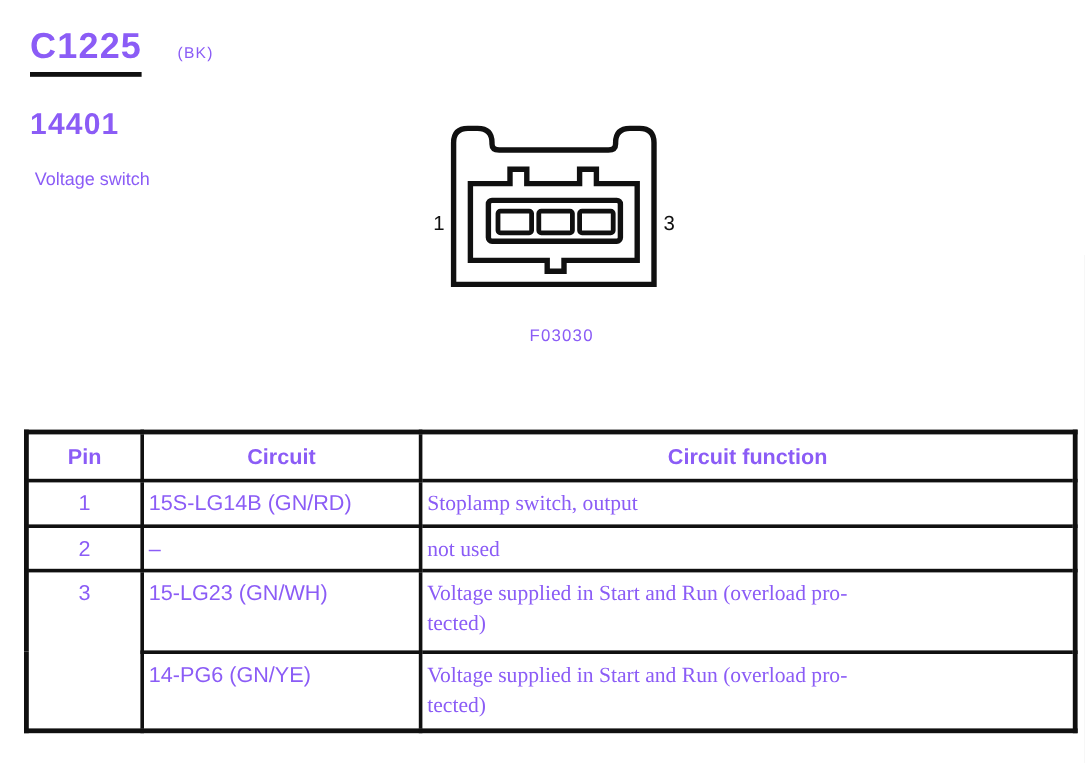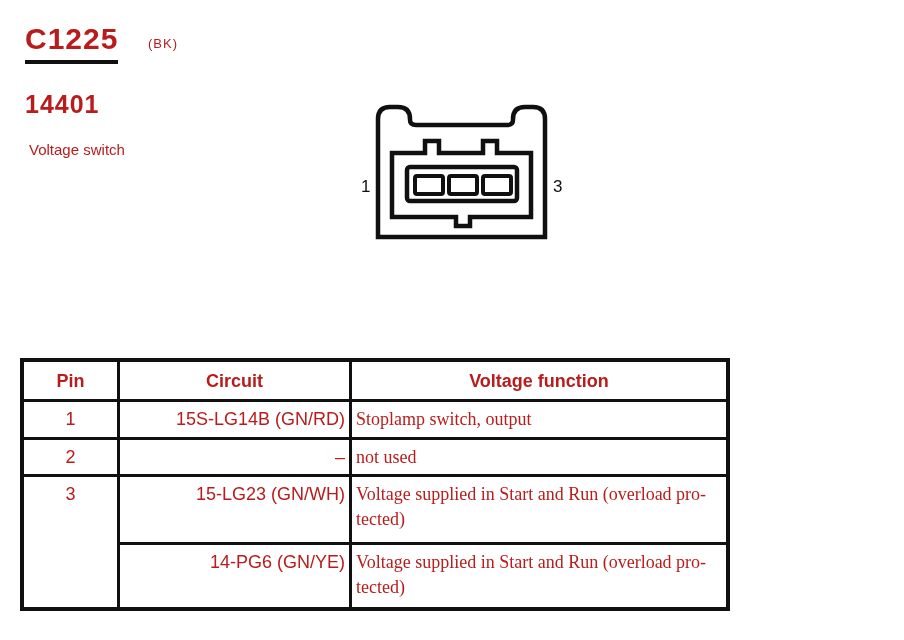--- a/index.html
+++ b/index.html
@@ -1,50 +1,50 @@
 <!DOCTYPE html>
 <html><head>
 <meta charset="utf-8">
 <style>
   html,body { margin:0; padding:0; background:#e8e8e8; }
   .page {
     position:relative; width:904px; height:640px; background:#ffffff;
-    font-family:"Liberation Sans", sans-serif; color:#b91c1c; overflow:hidden;
+    font-family:"Liberation Sans", sans-serif; color:#8b5cf6; overflow:hidden;
   }
   
   .cid {
     position:absolute; left:25px; top:22px;
     font-size:30px; font-weight:700; letter-spacing:1px;
     border-bottom:4px solid #101010; padding-bottom:5px; line-height:1.1;
   }
   .ccolor { position:absolute; left:148px; top:36px; font-size:13px; letter-spacing:1px; }
   .part   { position:absolute; left:25px; top:90px; font-size:25px; font-weight:700; letter-spacing:1px;text-align:center; }
   .comp   { position:absolute; left:29px; top:141px; font-size:15px; }
 
   
   .connector { position:absolute; left:352px; top:98px; }
   .connector path, .connector rect { fill:none; stroke:#101010; }
   .connector text { fill:#101010; font-size:17px; font-family:"Liberation Sans", sans-serif; }
   .figcap { position:absolute; left:358px; top:271px; width:220px; text-align:center; font-size:14px; letter-spacing:1px; }
 
   
   table.pins {
-    position:absolute; left:20px; top:358px; width:710px;
+    position:absolute; left:20px; top:358px; width:878px;
     border-collapse:collapse; table-layout:fixed;
     border:4px solid #101010;
   }
   table.pins th, table.pins td {
     border:3px solid #101010; font-size:18px; padding:5px 4px 2px 4px;
   }
   table.pins th { font-weight:700; text-align:center; vertical-align:middle; }
   table.pins td { vertical-align:top; line-height:1.4; }
   .col-pin { width:85px; }
   .col-circuit { width:221px;margin-left:12px; }
   .pin-cell { text-align:center; }
-  .circuit-cell { text-align:right; }
+  .circuit-cell { text-align:left; }
   .fn-cell { text-align:left; padding-left:11px; white-space:pre-line; line-height:1.8;font-family:Liberation Serif, serif; }
   tr.hdr { height:40px; }
   tr.r1 { height:38px; }
   tr.r2 { height:37px; }
   tr.r3 { height:68px; }
   tr.r4 { height:66px; }
 </style>
 </head>
 <body>
 
@@ -68,27 +68,28 @@
 
     <rect stroke-width="4.5" x="55" y="69" width="110" height="34" rx="3"></rect>
 
     <rect stroke-width="4" x="63" y="78" width="28" height="18" rx="2"></rect>
     <rect stroke-width="4" x="97" y="78" width="28" height="18" rx="2"></rect>
     <rect stroke-width="4" x="131" y="78" width="28" height="18" rx="2"></rect>
 
     <text x="9" y="94">1</text>
     <text x="201" y="94">3</text>
   </svg>
+  <div class="figcap">F03030</div>
 
   <table class="pins">
     <thead>
       <tr class="hdr">
         <th class="col-pin">Pin</th>
         <th class="col-circuit">Circuit</th>
-        <th class="col-fn">Voltage function</th>
+        <th class="col-fn">Circuit function</th>
       </tr>
     </thead>
     <tbody>
       <tr class="r1">
         <td class="pin-cell">1</td>
         <td class="circuit-cell">15S-LG14B (GN/RD)</td>
         <td class="fn-cell">Stoplamp switch, output</td>
       </tr>
       <tr class="r2">
         <td class="pin-cell">2</td>

